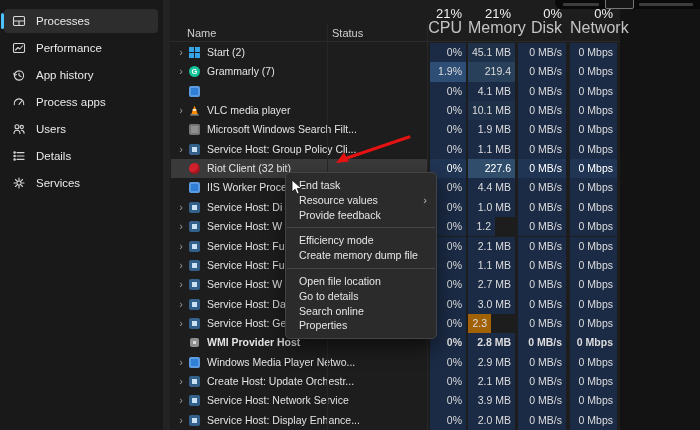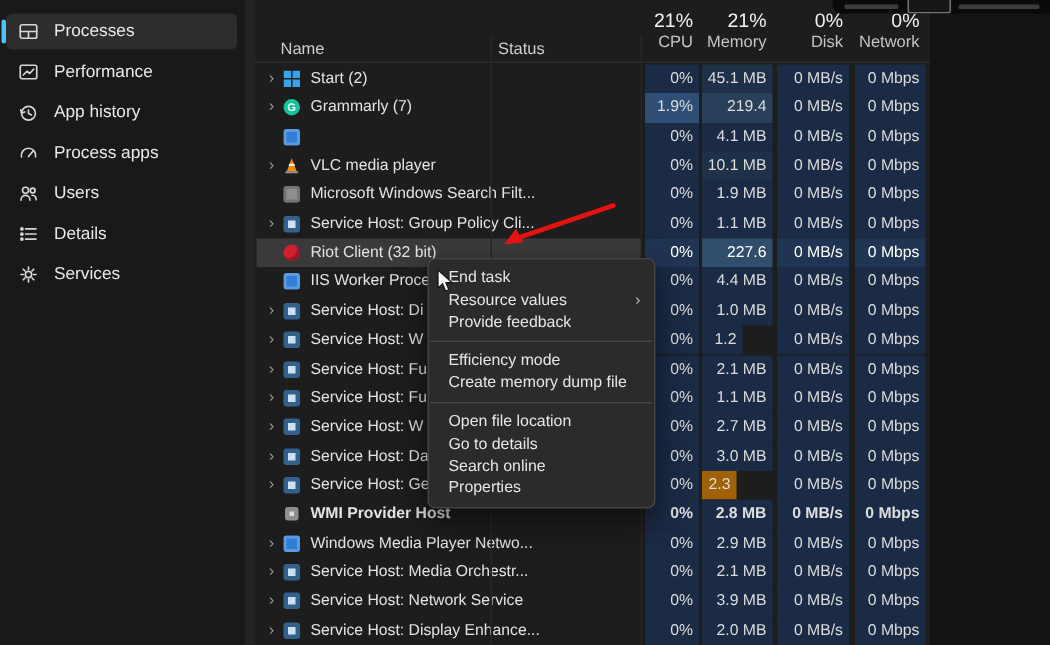--- a/index.html
+++ b/index.html
@@ -18,21 +18,21 @@
   .pane-divider{position:absolute;left:163px;top:0;width:7px;height:430px;background:#232323;z-index:4;}
 
   
   .main{position:absolute;left:170px;top:0;width:530px;height:430px;background:#1d1d1d;}
   .dead-zone{position:absolute;left:450px;top:0;width:80px;height:430px;background:#131313;}
   .v-div{position:absolute;top:24px;bottom:0;width:1px;background:#272727;}
   .header-underline{position:absolute;left:0;top:41px;width:450px;height:1px;background:#2a2a2a;}
   .col-label{position:absolute;top:27px;font-size:11px;color:#cfcfcf;}
   .header-col{position:absolute;top:5px;height:37px;text-align:right;padding-right:4px;box-sizing:border-box;}
   .header-col .pct{display:block;font-size:13px;color:#f1f1f1;line-height:14px;margin-top:2px;}
-  .header-col .lbl{display:block;font-size:11px;color:#c4c4c4;line-height:14px;}
+  .header-col .lbl{display:block;font-size:16px;color:#c4c4c4;line-height:14px;}
 
   .rows{position:absolute;left:0;top:0;width:450px;height:430px;}
   .prow{position:absolute;left:0;width:450px;height:19.35px;}
   .prow.selected::before{content:"";position:absolute;left:1px;top:0;width:257px;height:100%;background:#3a3a3a;}
   .prow.selected .cell{filter:brightness(1.2);}
   .chev{position:absolute;left:6px;top:0;width:10px;line-height:19.35px;font-size:11px;color:#9a9a9a;text-align:center;}
   .p-icon{position:absolute;left:19px;top:4px;width:11px;height:11px;display:flex;
     align-items:center;justify-content:center;border-radius:2px;font-size:7.5px;font-weight:bold;color:#fff;}
   .p-icon.windows-app-icon{background:transparent;border-radius:0;}
   .p-icon.grammarly-icon{background:#15c39a;border-radius:50%;}
@@ -314,21 +314,21 @@
           <span class="p-icon blue-app-icon"></span>
           <span class="p-name">Windows Media Player Netwo...</span>
           <div class="cell" style="left: 260px; width: 36px; background: rgb(27, 43, 69);">0%</div>
           <div class="cell" style="left: 298px; width: 47px; background: rgb(27, 43, 69);">2.9 MB</div>
           <div class="cell" style="left: 348px; width: 48px; background: rgb(27, 43, 69);">0 MB/s</div>
           <div class="cell" style="left: 400px; width: 47px; background: rgb(27, 43, 69);">0 Mbps</div>
         </div>
         <div class="prow" style="top: 371.95px;">
           <span class="chev">›</span>
           <span class="p-icon svchost-icon"></span>
-          <span class="p-name">Service Host: Media Orchestr...</span>
+          <span class="p-name">Create Host: Update Orchestr...</span>
           <div class="cell" style="left: 260px; width: 36px; background: rgb(27, 43, 69);">0%</div>
           <div class="cell" style="left: 298px; width: 47px; background: rgb(27, 43, 69);">2.1 MB</div>
           <div class="cell" style="left: 348px; width: 48px; background: rgb(27, 43, 69);">0 MB/s</div>
           <div class="cell" style="left: 400px; width: 47px; background: rgb(27, 43, 69);">0 Mbps</div>
         </div>
         <div class="prow" style="top: 391.3px;">
           <span class="chev">›</span>
           <span class="p-icon svchost-icon"></span>
           <span class="p-name">Service Host: Network Service</span>
           <div class="cell" style="left: 260px; width: 36px; background: rgb(27, 43, 69);">0%</div>

